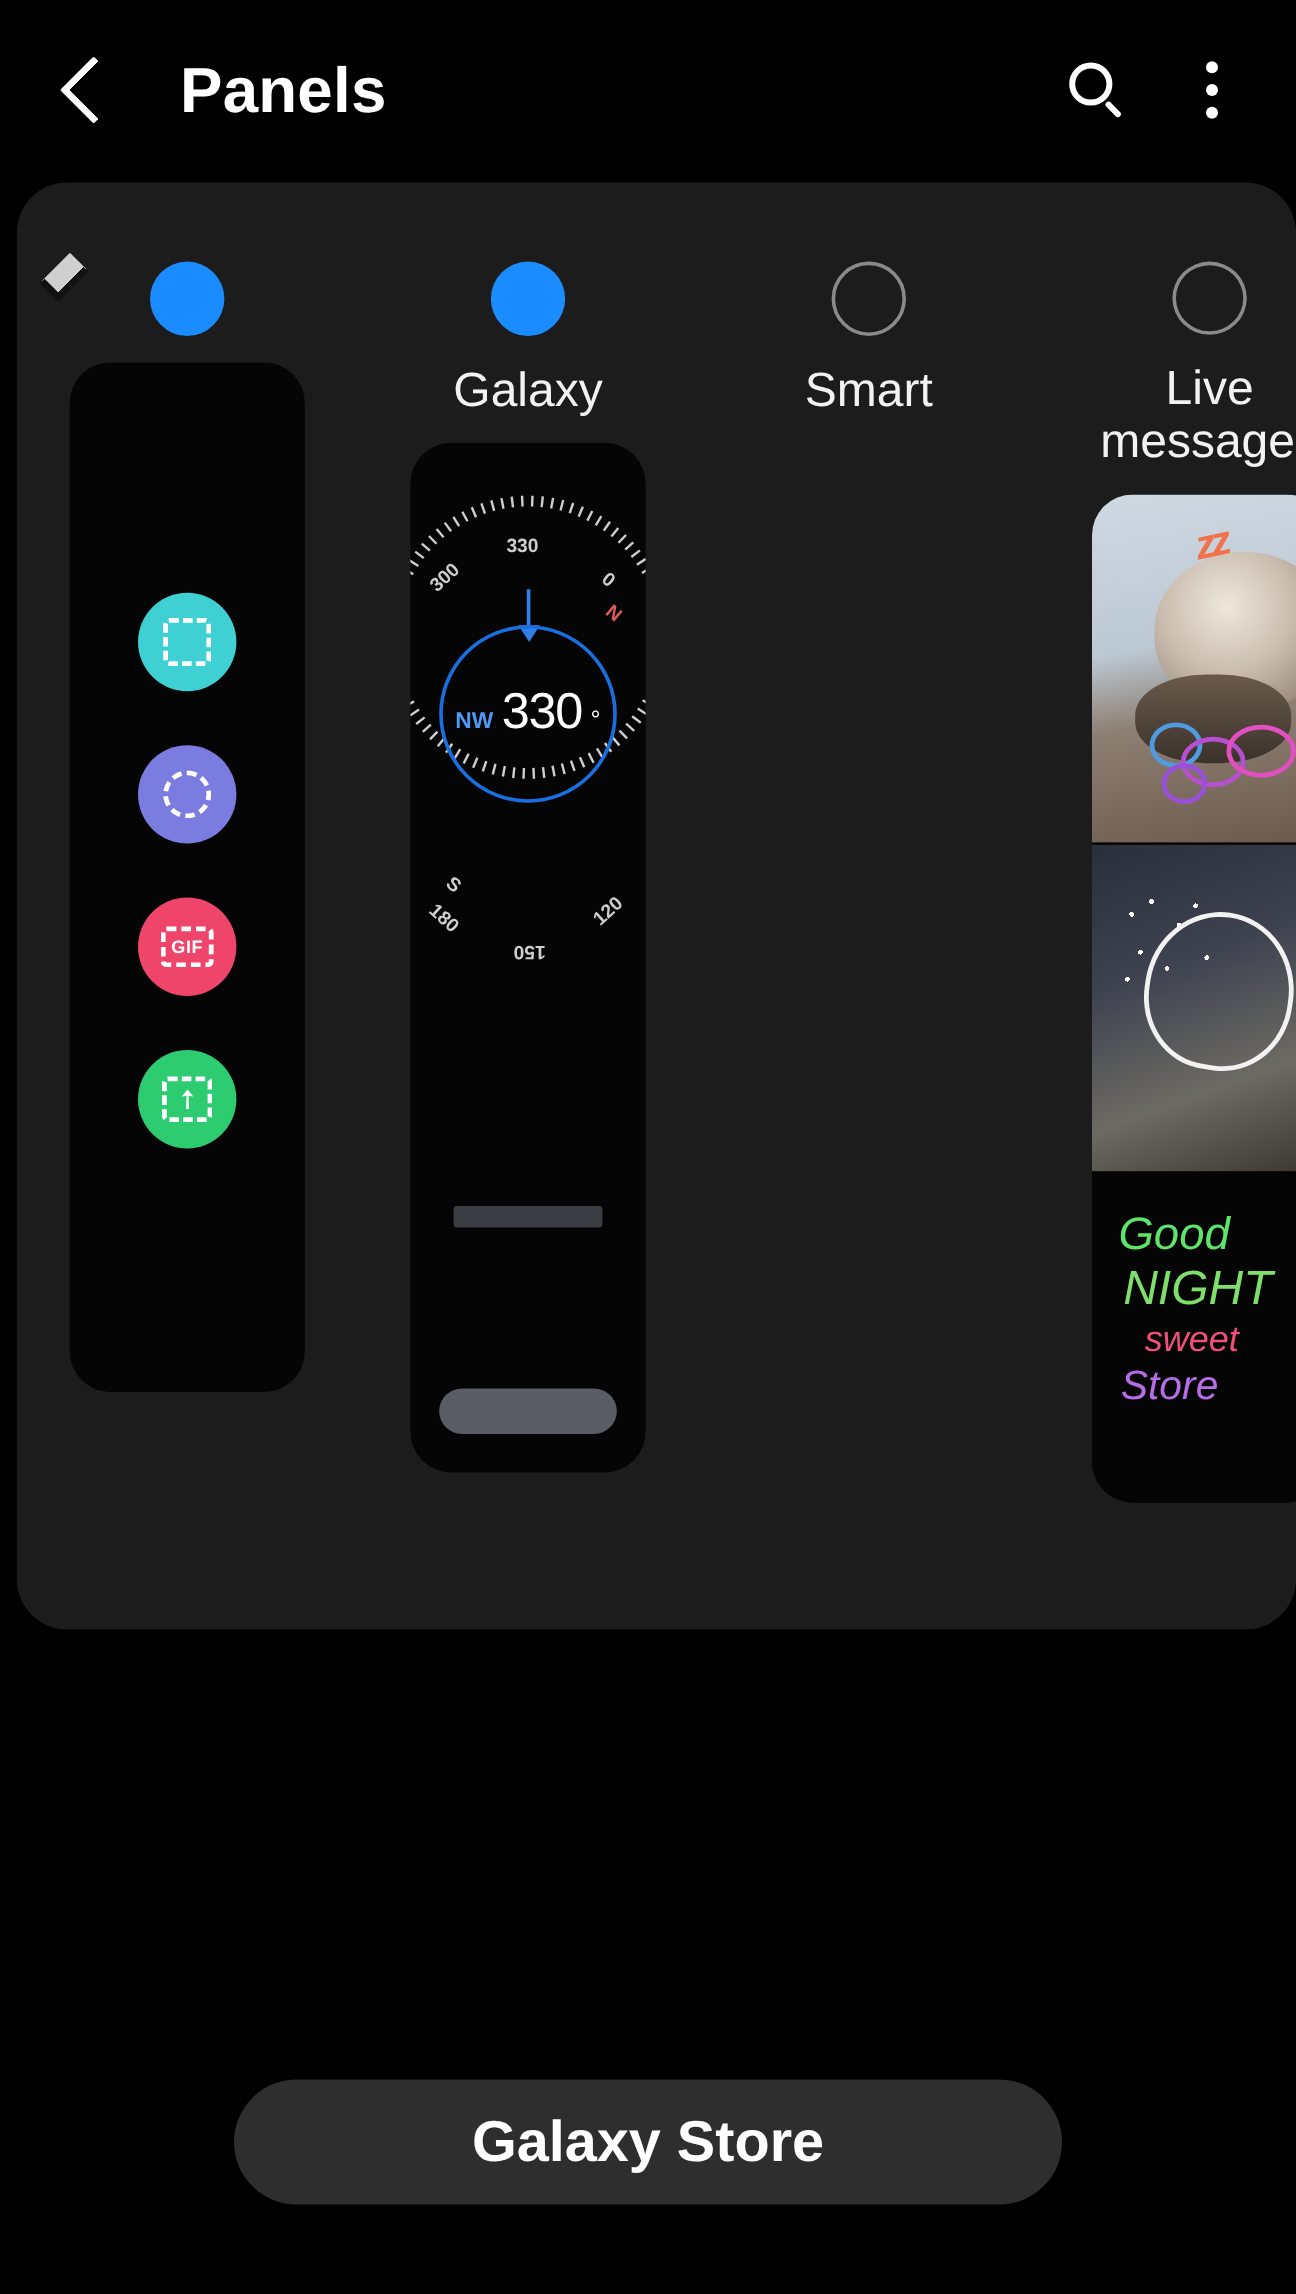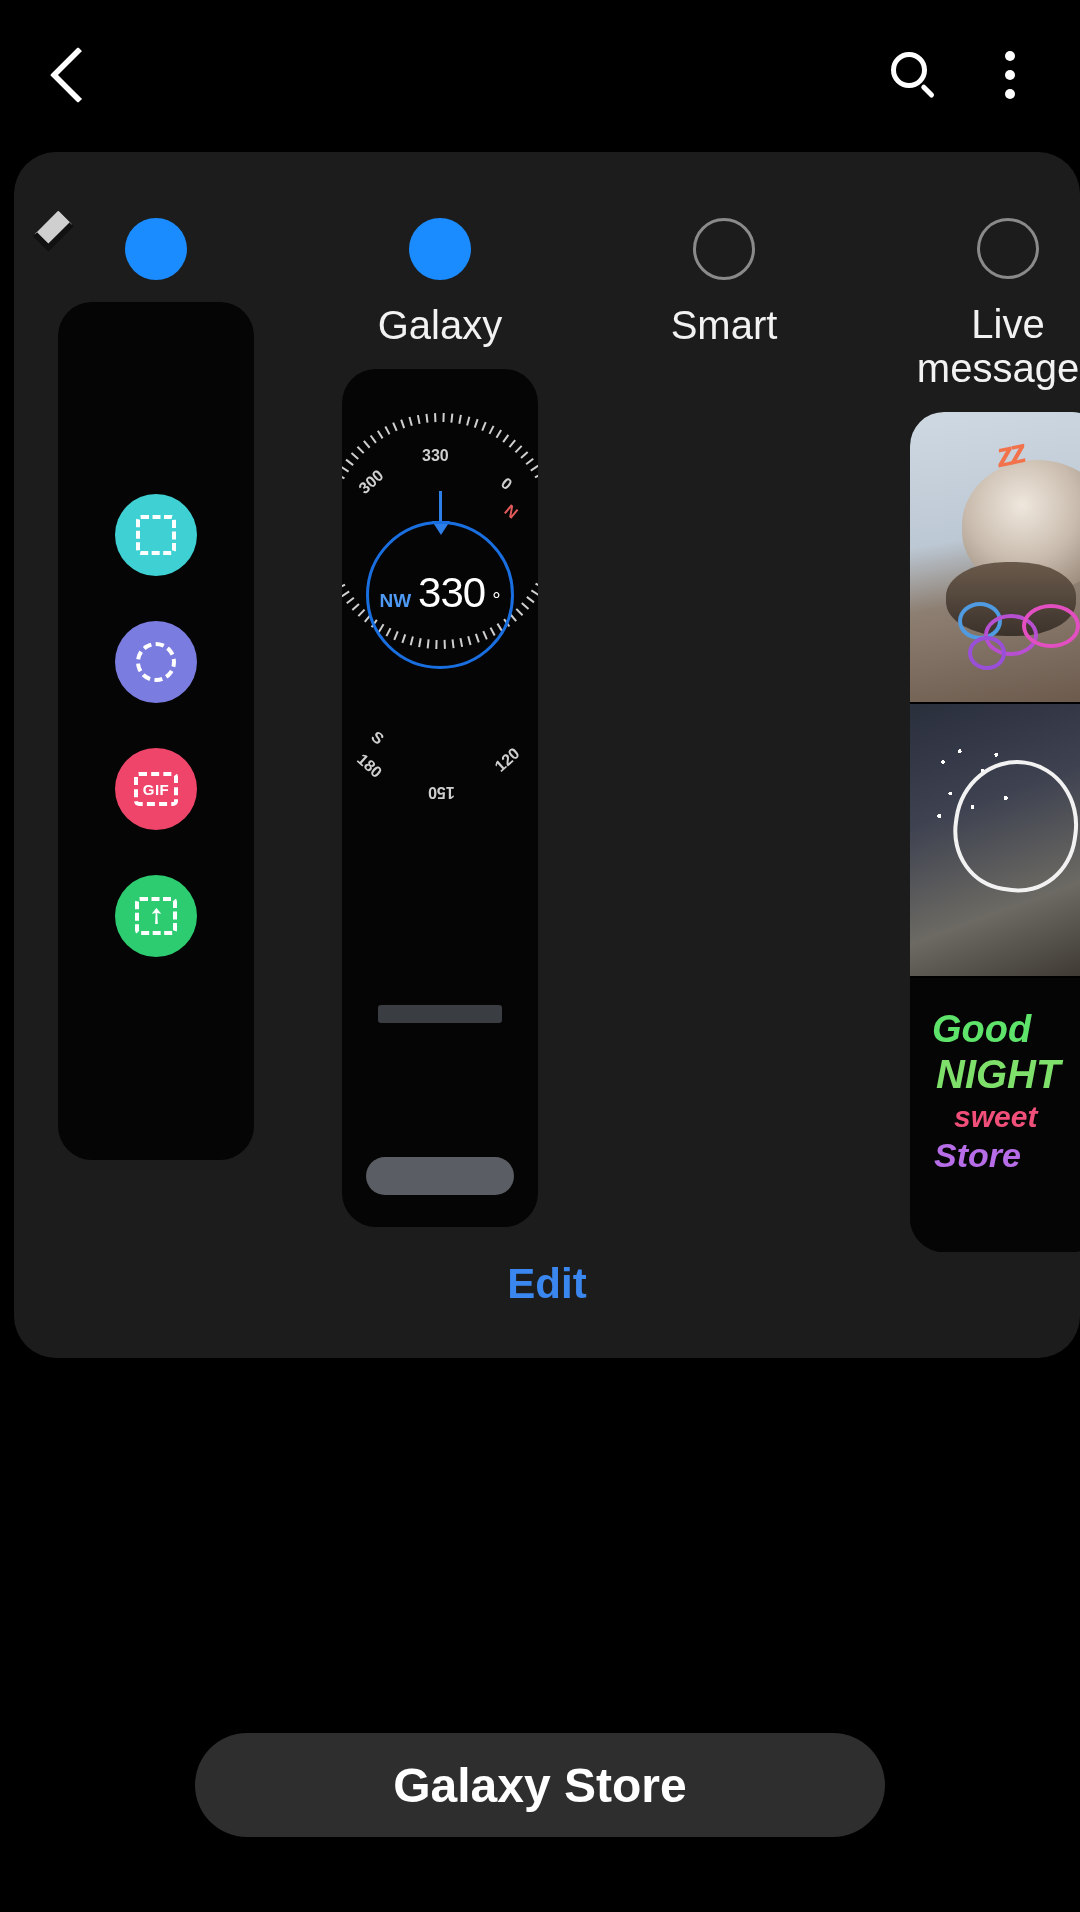--- a/index.html
+++ b/index.html
@@ -190,21 +190,21 @@
     background:
       radial-gradient(circle 2px at 12% 20%,#fff 99%,transparent),
       radial-gradient(circle 2px at 30% 8%,#fff 99%,transparent),
       radial-gradient(circle 2px at 55% 30%,#fff 99%,transparent),
       radial-gradient(circle 2px at 70% 12%,#fff 99%,transparent),
       radial-gradient(circle 2px at 20% 55%,#fff 99%,transparent),
       radial-gradient(circle 2px at 44% 70%,#fff 99%,transparent),
       radial-gradient(circle 2px at 80% 60%,#fff 99%,transparent),
       radial-gradient(circle 2px at 8% 80%,#fff 99%,transparent);
   }
-  .hw{position:absolute;font-weight:700;font-style:italic;white-space:nowrap;}
+  .hw{position:absolute;font-weight:400;font-style:italic;white-space:nowrap;}
   .hw1{left:22px;top:30px;color:#5ee36b;font-size:38px;}
   .hw2{left:26px;top:74px;color:#7ee06a;font-size:40px;}
   .hw3{left:44px;top:122px;color:#f04f7a;font-size:30px;}
   .hw4{left:24px;top:158px;color:#b76de8;font-size:34px;}
 
   
   .edit{
     position:absolute;left:0;top:1108px;width:1066px;
     text-align:center;color:#3b87f0;font-size:42px;font-weight:700;
     cursor:pointer;
@@ -219,20 +219,21 @@
     font-size:48px;font-weight:700;cursor:pointer;
   }
 </style>
 </head>
 <body>
 
 <div class="header">
   <div class="back-btn">
     <span class="chev"></span>
   </div>
+  <div class="title">Panels</div>
   <div class="hdr-right">
     <div class="search-btn">
       <span class="magnifier">
         <span class="ring"></span>
           <span class="handle"></span>
       </span>
     </div>
     <div class="more-btn">
       <i></i>
         <i></i>
@@ -390,16 +391,15 @@
             <span class="hw hw2">NIGHT</span>
             <span class="hw hw3">sweet</span>
             <span class="hw hw4">Store</span>
           </div>
         </div>
       </div>
     </div>
 
   </div>
 
-  <div class="edit">Edit</div>
 </div>
 
 <div class="store">Galaxy Store</div>
 
 </body></html>

